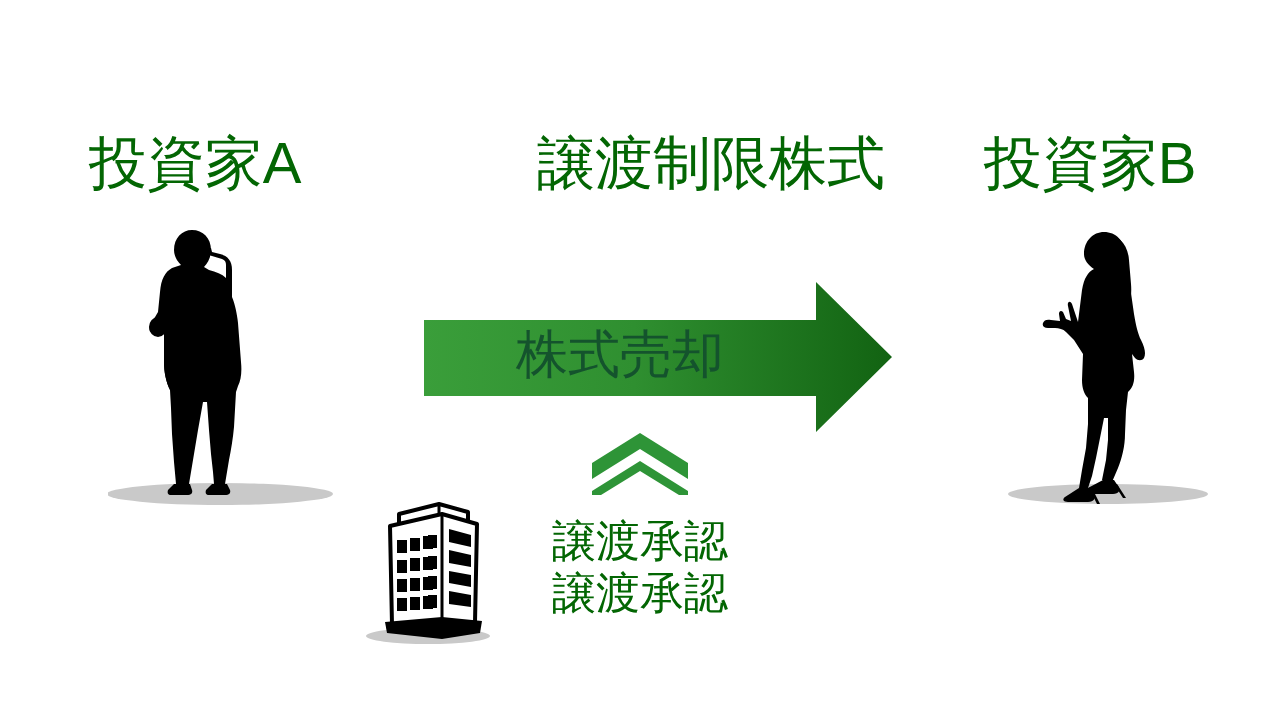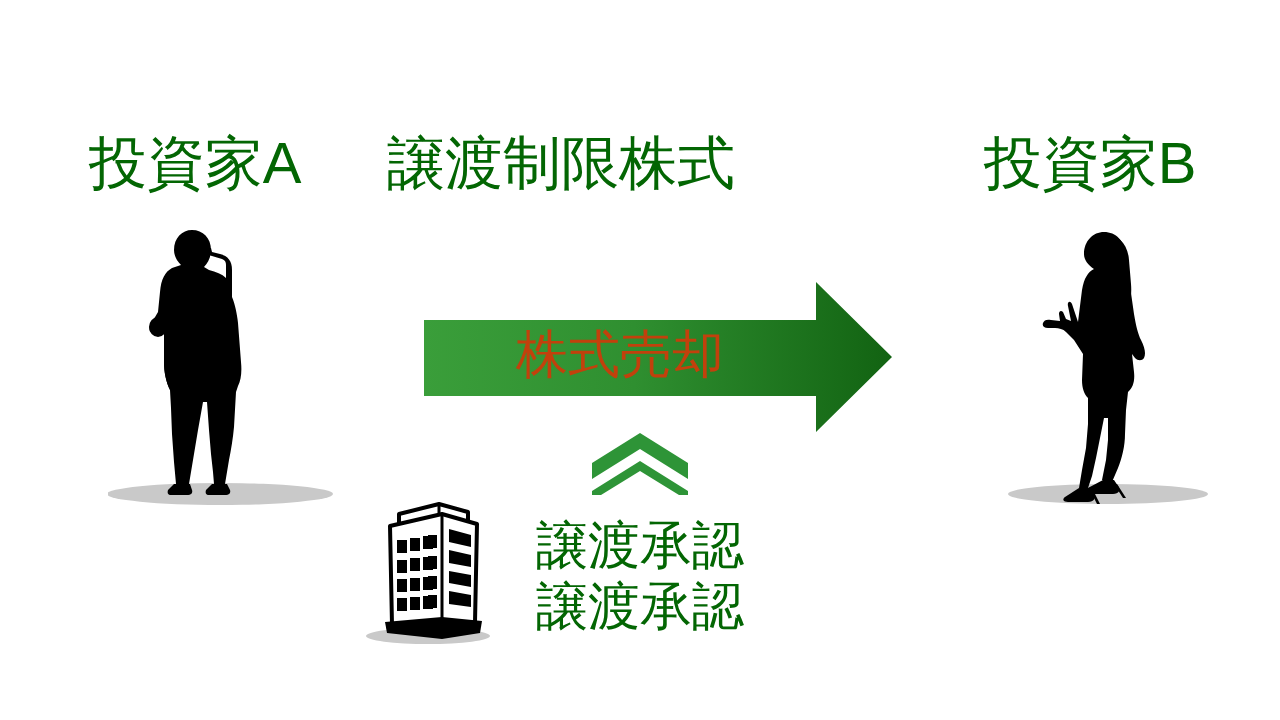--- a/index.html
+++ b/index.html
@@ -24,21 +24,21 @@
   .heading {
     position: absolute;
     color: #036603;
     font-size: 58px;
     line-height: 1;
     white-space: nowrap;
     font-weight: 400;
     letter-spacing: 0px;
   }
   #label-investor-a { left: 0;    top: 134px; width: 390px; text-align: center; }
-  #label-stock      { left: 387px; top: 134px; width: 480px; text-align: left; }
+  #label-stock      { left: 405px; top: 134px; width: 480px; text-align: right; }
   #label-investor-b { left: 895px; top: 134px; width: 390px; text-align: center; }
 
   
   .figure {
     position: absolute;
   }
   #figure-investor-a { left: 108px; top: 222px; width: 240px; height: 285px; }
   #figure-investor-b { left: 1008px; top: 222px; width: 200px; height: 290px; }
   .figure svg { display: block; width: 100%; height: 100%; }
 
@@ -54,21 +54,21 @@
     width: 476px;
     height: 162px;
   }
   #arrow-sale svg { display: block; width: 100%; height: 100%; }
   #arrow-sale-label {
     position: absolute;
     left: 420px;
     top: 328px;
     width: 400px;
     text-align: center;
-    color: #c2410c;
+    color: #14532d;
     font-size: 52px;
     line-height: 1;
     white-space: nowrap;
   }
 
   
   #chevron-approval {
     position: absolute;
     left: 592px;
     top: 433px;
@@ -78,21 +78,21 @@
   #chevron-approval svg { display: block; width: 100%; height: 100%; }
 
   
   #approval-note {
     position: absolute;
     left: 440px;
     top: 515px;
     width: 400px;
     text-align: center;
     color: #036603;
-    font-size: 52px;
+    font-size: 44px;
     line-height: 1.18;
   }
   #approval-note .note-line { display: block; white-space: nowrap; }
 </style>
 </head>
 <body>
 
 <div id="stage">
 
   <div class="heading" id="label-investor-a">投資家A</div>

